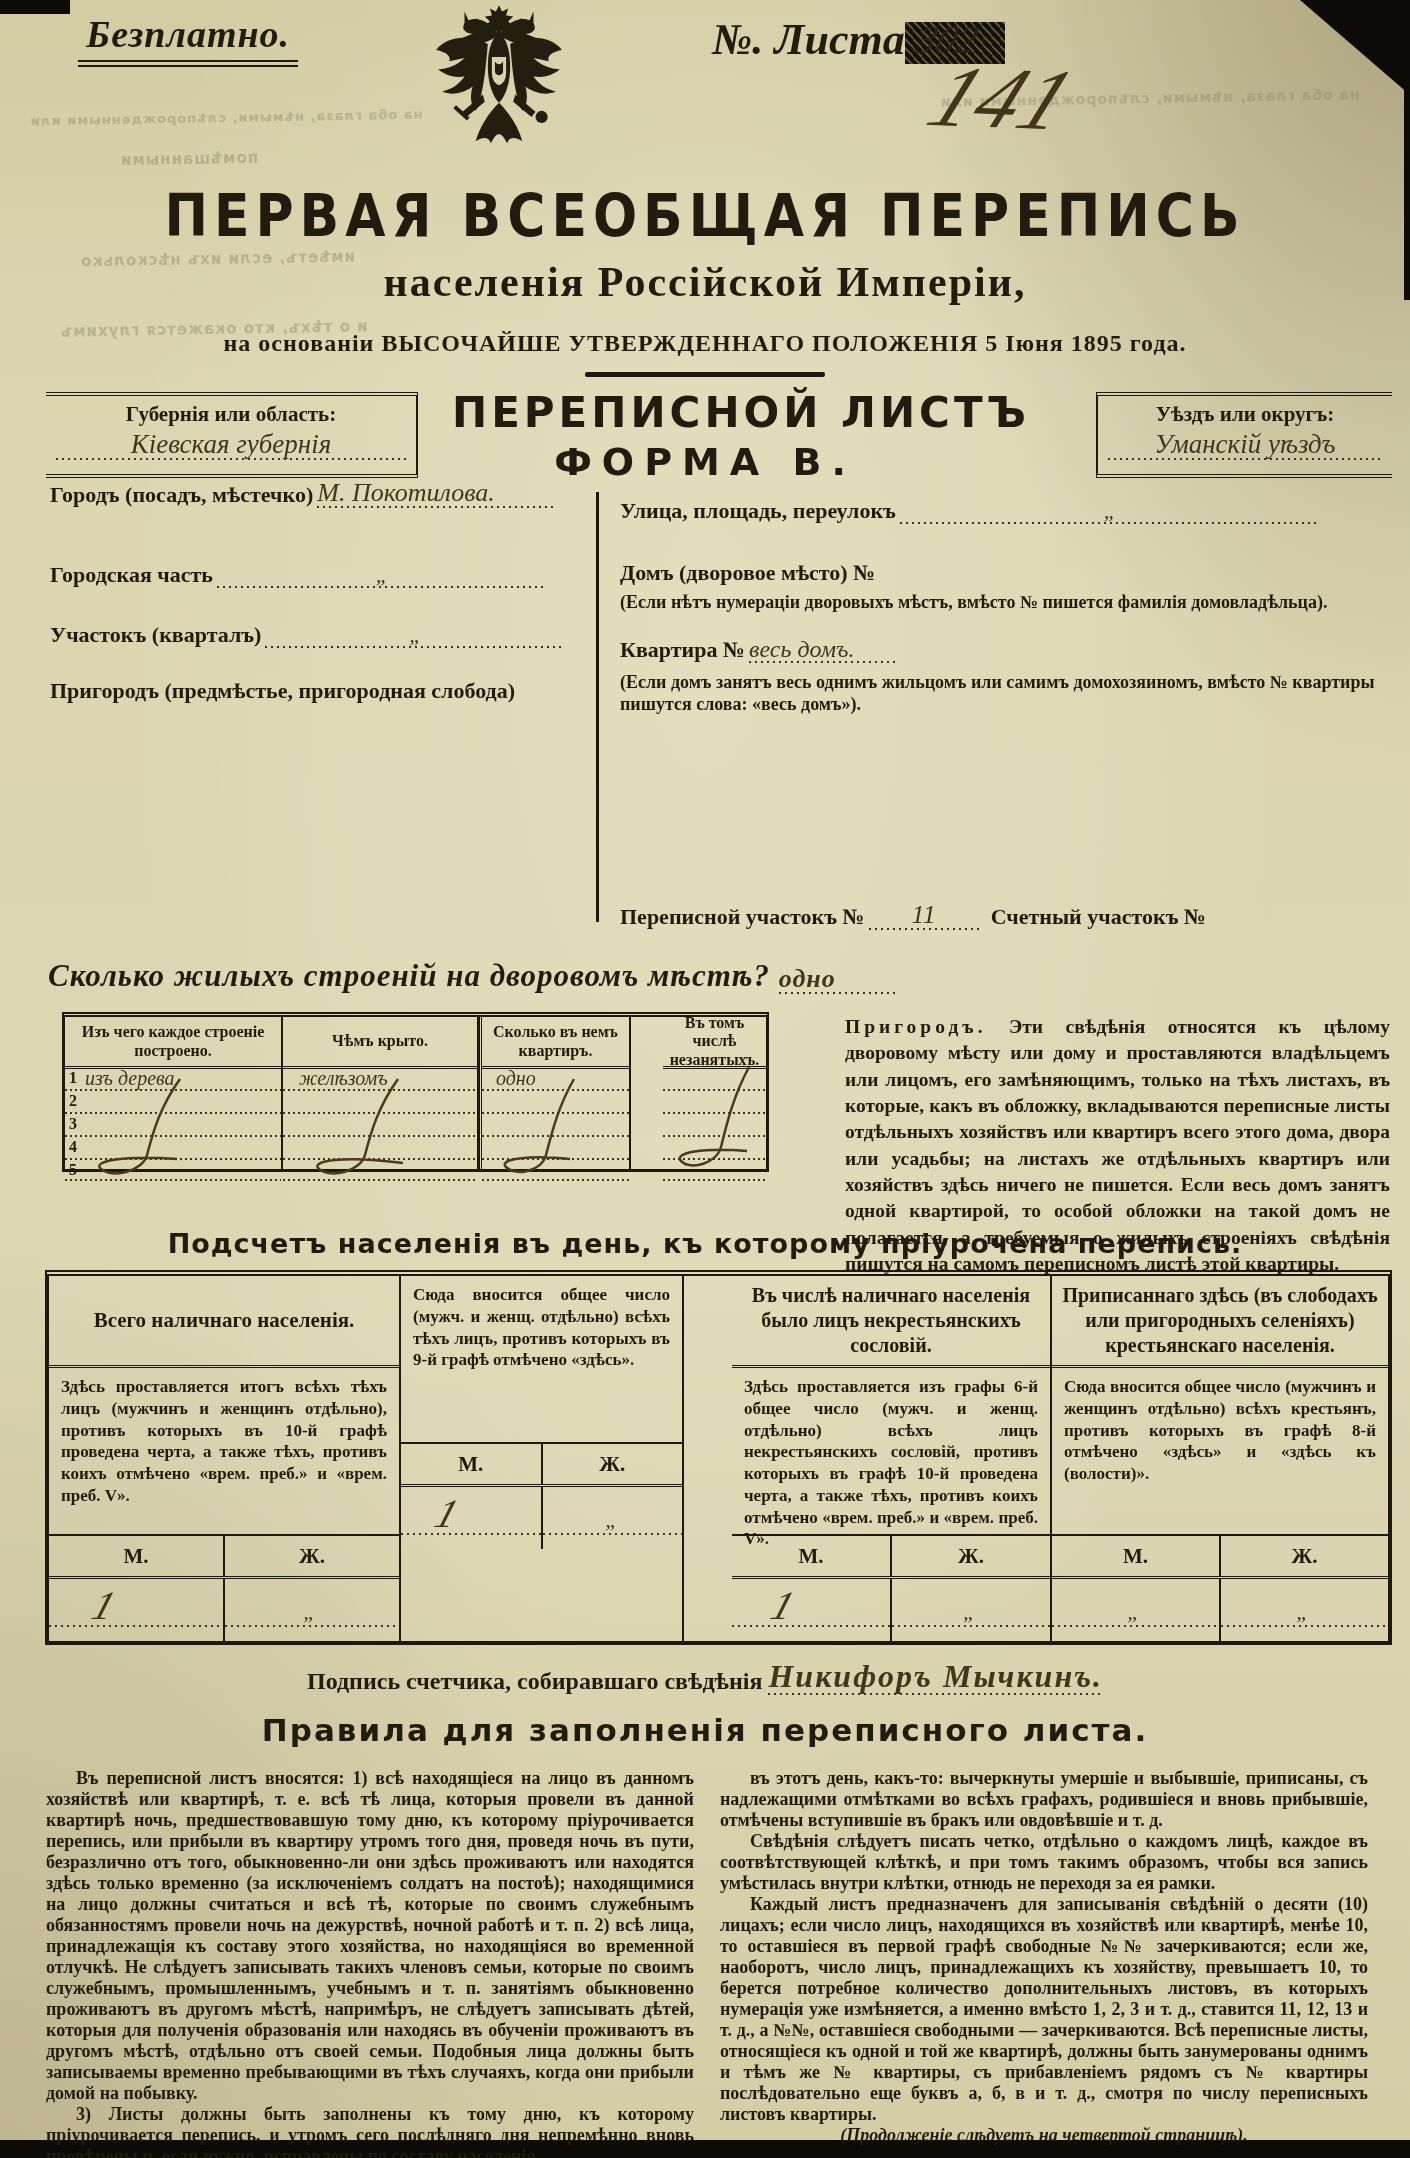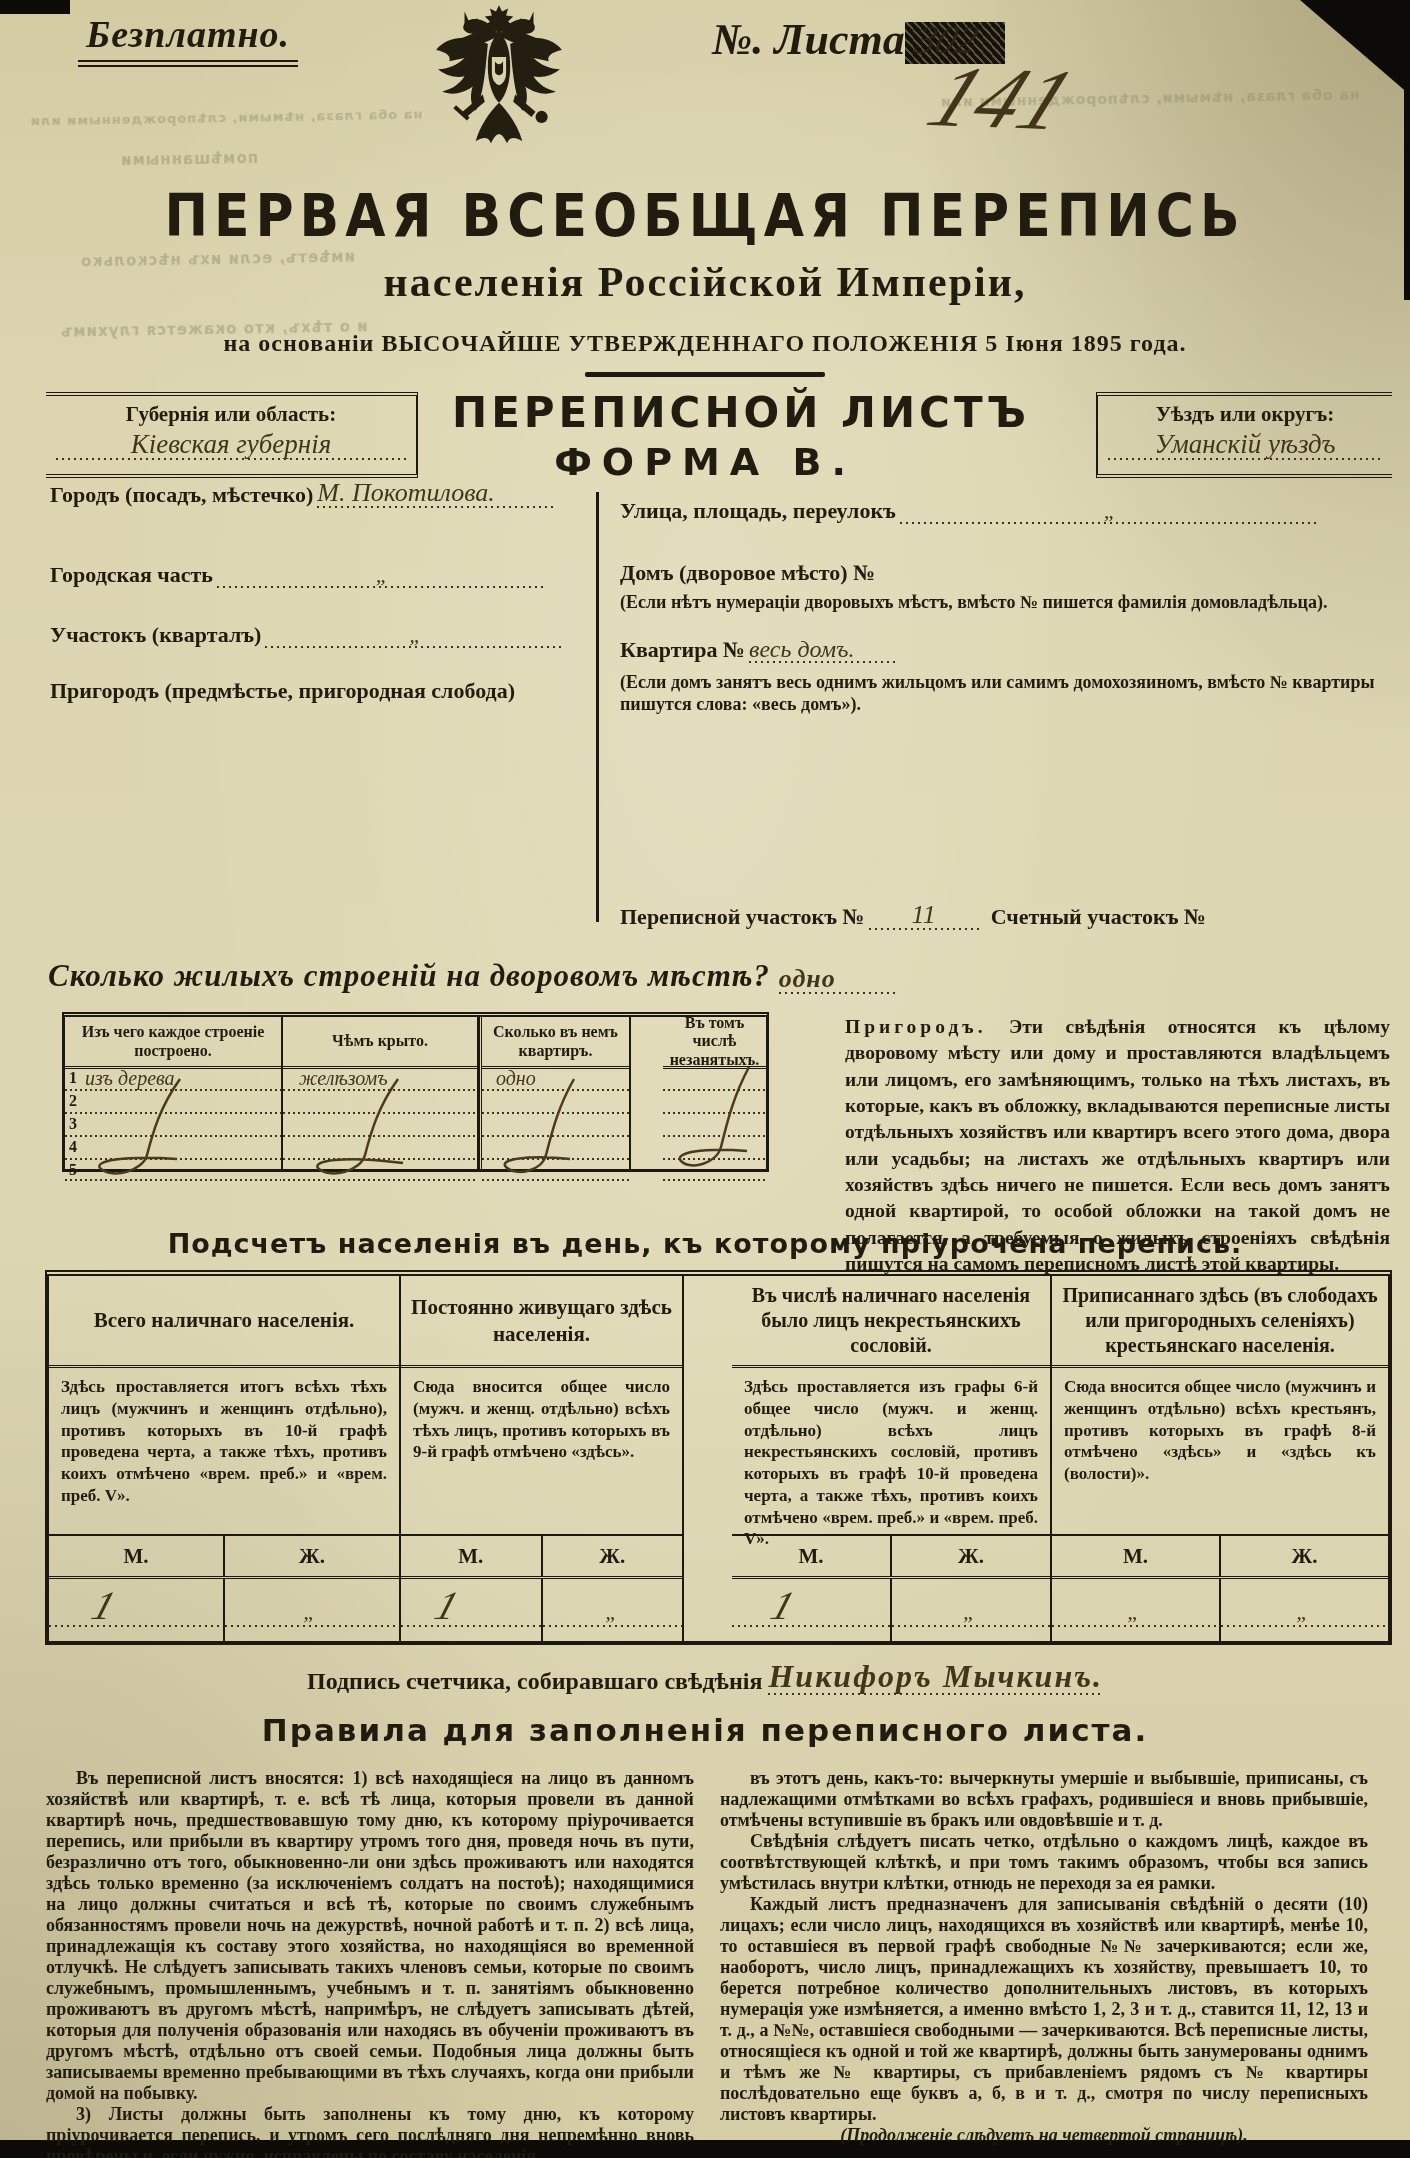--- a/index.html
+++ b/index.html
@@ -293,21 +293,20 @@
             <div class="dot"></div>
           <span class="tg-val hand">1</span>
           </div>
         <div class="cell">
             <div class="dot"></div>
           <span class="tg-ditto hand">„</span>
           </div>
       </div>
     </div>
     <div class="tgrp" style="width:283px;">
-      <div class="tg-title">Постоянно живущаго здѣсь населенія.</div>
       <div class="tg-desc">Сюда вносится общее число (мужч. и женщ. отдѣльно) всѣхъ тѣхъ лицъ, противъ которыхъ въ 9-й графѣ отмѣчено «здѣсь».</div>
       <div class="tg-mf">
         <div>М.</div>
         <div>Ж.</div>
       </div>
       <div class="tg-data">
         <div class="cell">
             <div class="dot"></div>
           <span class="tg-val hand">1</span>
           </div>

